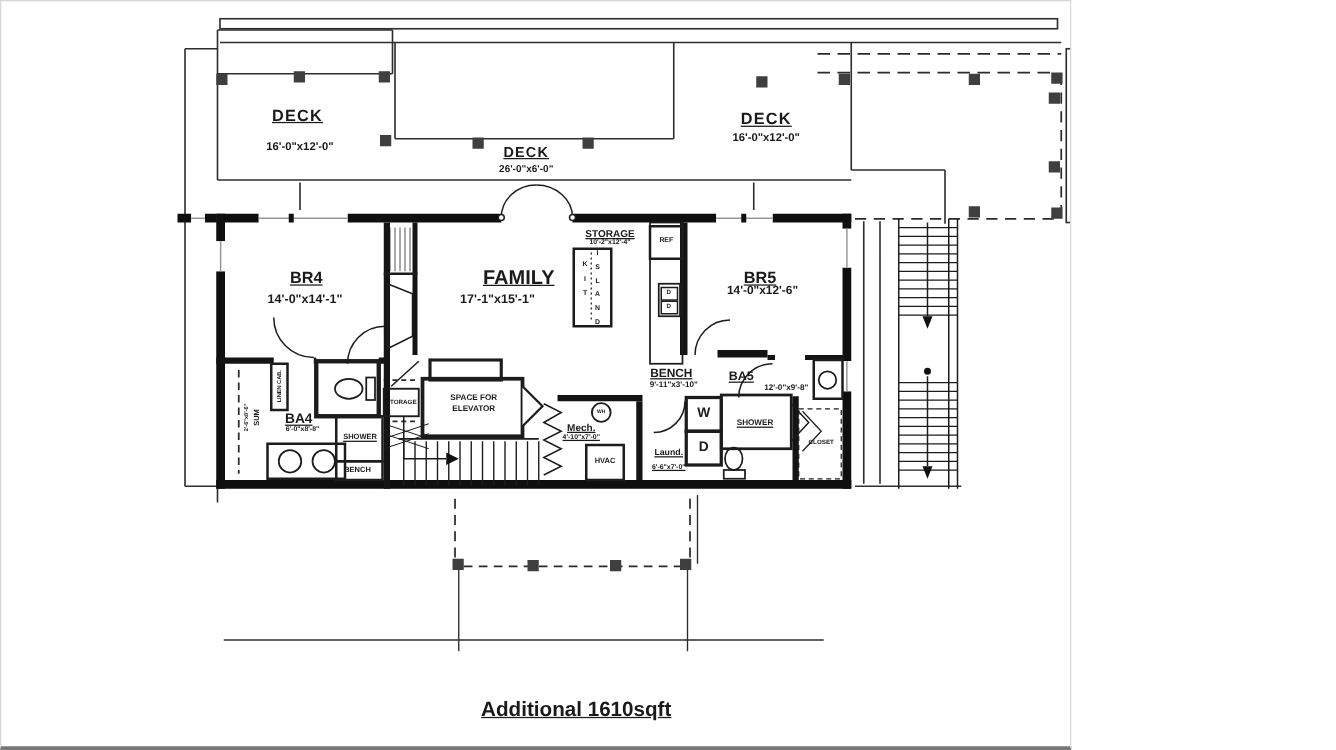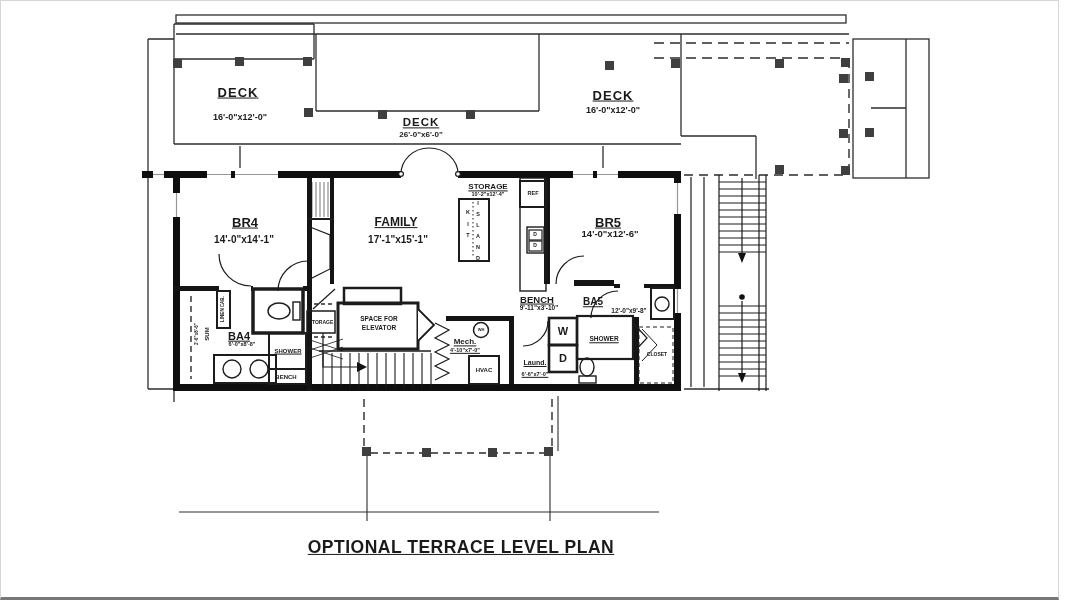--- a/index.html
+++ b/index.html
@@ -1,16 +1,16 @@
 <!DOCTYPE html>
 <html><head>
 <meta charset="utf-8">
 <style>
   html,body{margin:0;padding:0;background:#ffffff}
-  .canvas{position:relative;width:1059px;height:600px;background:#fff;
+  .canvas{position:relative;width:857px;height:600px;background:#fff;
     font-family:"Liberation Sans",sans-serif;border:1px solid #d6d6d6;
     border-bottom:3px solid #777;box-sizing:border-box;overflow:hidden}
   .canvas svg{position:absolute;left:0;top:0}
   .lbl{position:absolute;transform:translate(-50%,-50%);font-weight:bold;
     color:#1a1a1a;white-space:nowrap;text-align:center;line-height:1.15}
   .u{text-decoration:underline}
   .rot{transform:translate(-50%,-50%) rotate(-90deg)}
   .pre{white-space:pre-line}
   .ls1{letter-spacing:1px}
 </style>
@@ -204,21 +204,21 @@
 
   <div class="lbl u ls1" style="left:237px;top:92px;font-size:13px">DECK</div>
   <div class="lbl" style="left:239px;top:116px;font-size:9px">16'-0"x12'-0"</div>
   <div class="lbl u ls1" style="left:420px;top:122px;font-size:11.5px">DECK</div>
   <div class="lbl" style="left:420px;top:134px;font-size:8px">26'-0"x6'-0"</div>
   <div class="lbl u ls1" style="left:612px;top:95px;font-size:13px">DECK</div>
   <div class="lbl" style="left:612px;top:109px;font-size:9px">16'-0"x12'-0"</div>
 
   <div class="lbl u" style="left:244px;top:222px;font-size:13px">BR4</div>
   <div class="lbl" style="left:243px;top:239px;font-size:10px">14'-0"x14'-1"</div>
-  <div class="lbl u" style="left:395px;top:222px;font-size:12px">FAMILY</div>
+  <div class="lbl u" style="left:414px;top:222px;font-size:16px">FAMILY</div>
   <div class="lbl" style="left:397px;top:239px;font-size:10px">17'-1"x15'-1"</div>
   <div class="lbl u" style="left:487px;top:186px;font-size:8px">STORAGE</div>
   <div class="lbl" style="left:487px;top:193px;font-size:5.5px">10'-2"x12'-4"</div>
   <div class="lbl u" style="left:607px;top:222px;font-size:13px">BR5</div>
   <div class="lbl" style="left:609px;top:233px;font-size:9.5px">14'-0"x12'-6"</div>
   <div class="lbl u" style="left:536px;top:299px;font-size:9.5px">BENCH</div>
   <div class="lbl" style="left:538px;top:307px;font-size:6.5px">9'-11"x3'-10"</div>
   <div class="lbl u" style="left:592px;top:301px;font-size:10px">BA5</div>
   <div class="lbl" style="left:628px;top:310px;font-size:6.5px">12'-0"x9'-8"</div>
   <div class="lbl u" style="left:238px;top:335px;font-size:11px">BA4</div>
@@ -248,15 +248,15 @@
 D</div>
   <div class="lbl" style="left:562px;top:330px;font-size:11px">W</div>
   <div class="lbl" style="left:562px;top:357px;font-size:11px">D</div>
   <div class="lbl" style="left:534px;top:234px;font-size:5px">D</div>
   <div class="lbl" style="left:534px;top:245px;font-size:5px">D</div>
   <div class="lbl u" style="left:603px;top:338px;font-size:6.5px">SHOWER</div>
   <div class="lbl" style="left:656px;top:354px;font-size:5px">CLOSET</div>
   <div class="lbl" style="left:483px;top:369px;font-size:6px">HVAC</div>
   <div class="lbl" style="left:480px;top:329px;font-size:4px">WH</div>
 
-  <div class="lbl u" style="left:460px;top:546px;font-size:17.5px;letter-spacing:0.5px">OPTIONAL TERRACE LEVEL PLAN</div>
+  <div class="lbl u" style="left:460px;top:567px;font-size:16.5px">Additional 1610sqft</div>
 
 </div>
 
 </body></html>

